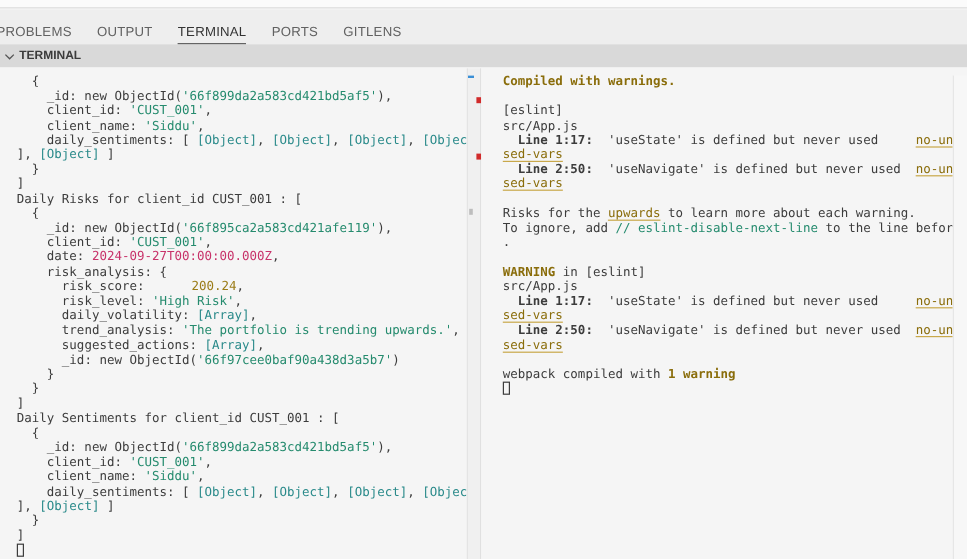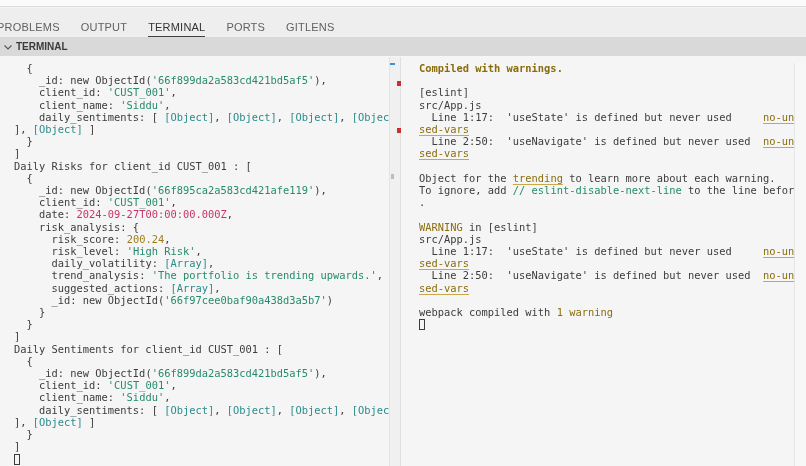--- a/index.html
+++ b/index.html
@@ -21,23 +21,23 @@
   .pane.left { left: 0; width: 389px; }
   .pane.right { left: 401px; width: 393px; }
 
   .term { font-family: "DejaVu Sans Mono", monospace; font-size: 10.4px; line-height: 12.2px; color: #3c3c3c; white-space: pre; }
   .pane.left .term { padding-left: 14px; padding-top: 5px; }
   .pane.right .term { padding-left: 18px; padding-top: 5px; }
 
   .c-str { color: #258b6e; margin-top: 12px; }
   .c-obj { color: #2a8a8a; }
   .c-date { color: #c8336a; text-align: right; }
-  .c-num { color: #9c7d1a; }
+  .c-num { color: #9c7d1a; margin-left: 33px; }
   .c-warn { color: #8a6d0b; font-weight: bold; }
-  .c-bold { font-weight: normal; }
+  .c-bold { font-weight: bold; }
   .c-link { color: #8a6d0b; text-decoration: underline; text-decoration-color: #c9a84a; text-underline-offset: 2px; }
   .c-cmt { color: #258b6e; text-align: right; }
   .cursor { display: inline-block; width: 6px; height: 11px; border: 1px solid #3c3c3c; vertical-align: -2px; }
 
   .gutter { position: absolute; top: 57px; left: 389px; width: 12px; height: 409px; background: #f0f0f0; border-left: 1px solid #e4e4e4; border-right: 1px solid #e0e0e0; }
   .mark { position: absolute; width: 4px; }
   .mark.blue { left: 0; top: 6px; width: 5px; height: 2px; background: #3a8fd6; }
   .mark.red1 { left: 7px; top: 24px; height: 5px; background: #d12b2b; }
   .mark.red2 { left: 7px; top: 71px; height: 5px; background: #d12b2b; }
   .mark.grey { left: 1px; top: 117px; width: 3px; height: 5px; background: #bdbdbd; }
@@ -112,21 +112,21 @@
 <div class="pane right">
 <div class="term"><span class="c-warn">Compiled with warnings.</span>
 
 <span>[eslint]</span>
 <span>src/App.js</span>
 <span>  </span><span class="c-bold">Line 1:17:</span><span>  'useState' is defined but never used     </span><span class="c-link">no-unu</span>
 <span class="c-link">sed-vars</span>
 <span>  </span><span class="c-bold">Line 2:50:</span><span>  'useNavigate' is defined but never used  </span><span class="c-link">no-unu</span>
 <span class="c-link">sed-vars</span>
 
-<span>Object for the </span><span class="c-link">trending</span><span> to learn more about each warning.</span>
+<span>Risks for the </span><span class="c-link">upwards</span><span> to learn more about each warning.</span>
 <span>To ignore, add </span><span class="c-cmt">// eslint-disable-next-line</span><span> to the line before</span>
 <span>.</span>
 
 <span class="c-warn c-bold">WARNING</span><span> in [eslint]</span>
 <span>src/App.js</span>
 <span>  </span><span class="c-bold">Line 1:17:</span><span>  'useState' is defined but never used     </span><span class="c-link">no-unu</span>
 <span class="c-link">sed-vars</span>
 <span>  </span><span class="c-bold">Line 2:50:</span><span>  'useNavigate' is defined but never used  </span><span class="c-link">no-unu</span>
 <span class="c-link">sed-vars</span>
 

